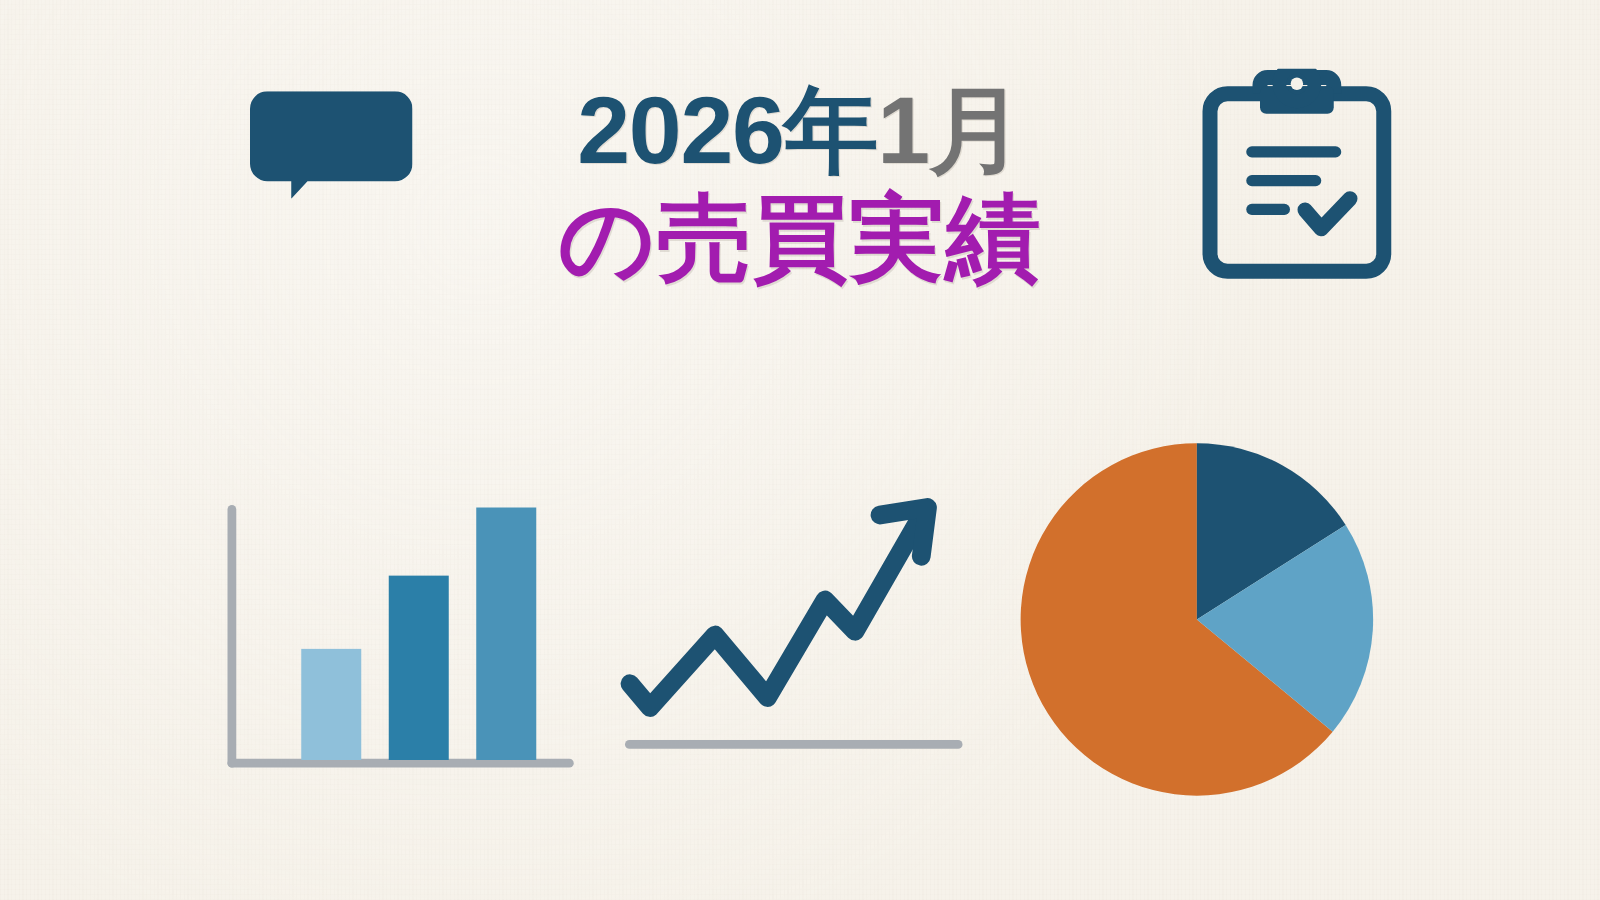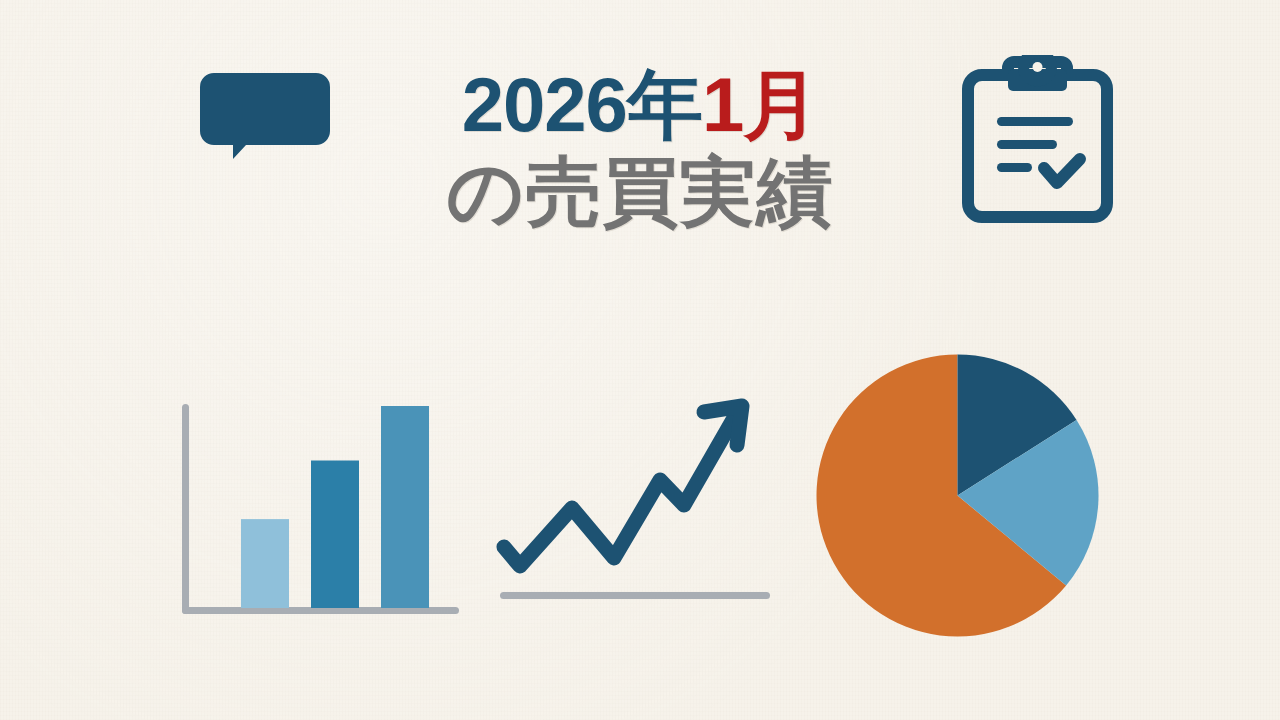--- a/index.html
+++ b/index.html
@@ -64,28 +64,28 @@
   .title-line-1 {
     font-size: 76px;
     font-weight: bold;
     line-height: 1.02;
     letter-spacing: -1px;
     color: #1d5272;
     white-space: nowrap;
     text-shadow: 1px 1px 0 rgba(120,110,95,0.18);
   }
   .title-accent {
-    color: #b91c1c;
+    color: #737373;
   }
   .title-line-2 {
     font-size: 76px;
     font-weight: bold;
     line-height: 1.15;
     letter-spacing: 1px;
-    color: #737373;
+    color: #a21caf;
     white-space: nowrap;
     margin-top: 4px;
     text-shadow: 1px 1px 0 rgba(120,110,95,0.18);
   }
   .subtitle {
     margin-top: 14px;
     font-size: 35px;
     font-weight: bold;
     letter-spacing: 0px;
     color: #cd6b29;

